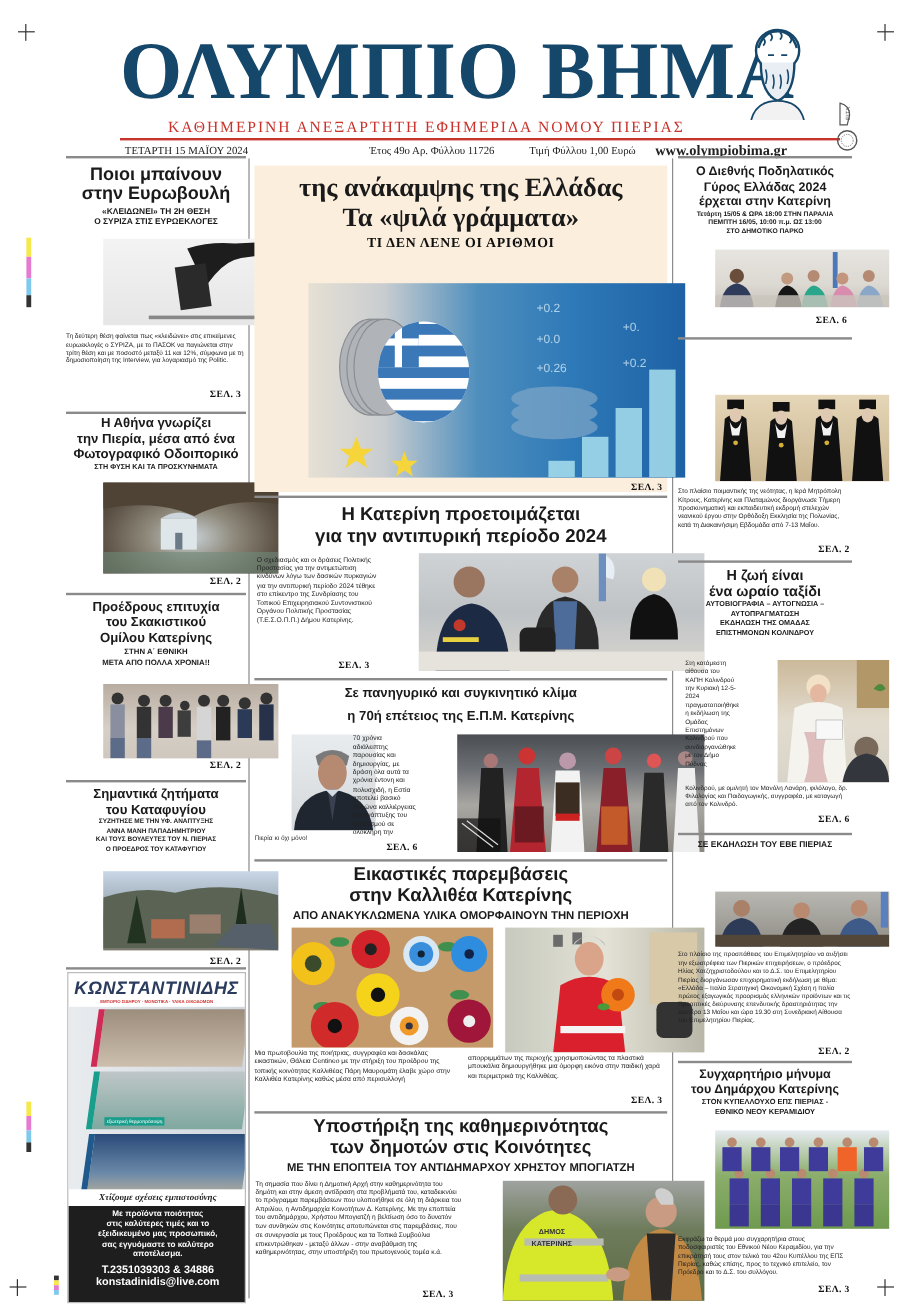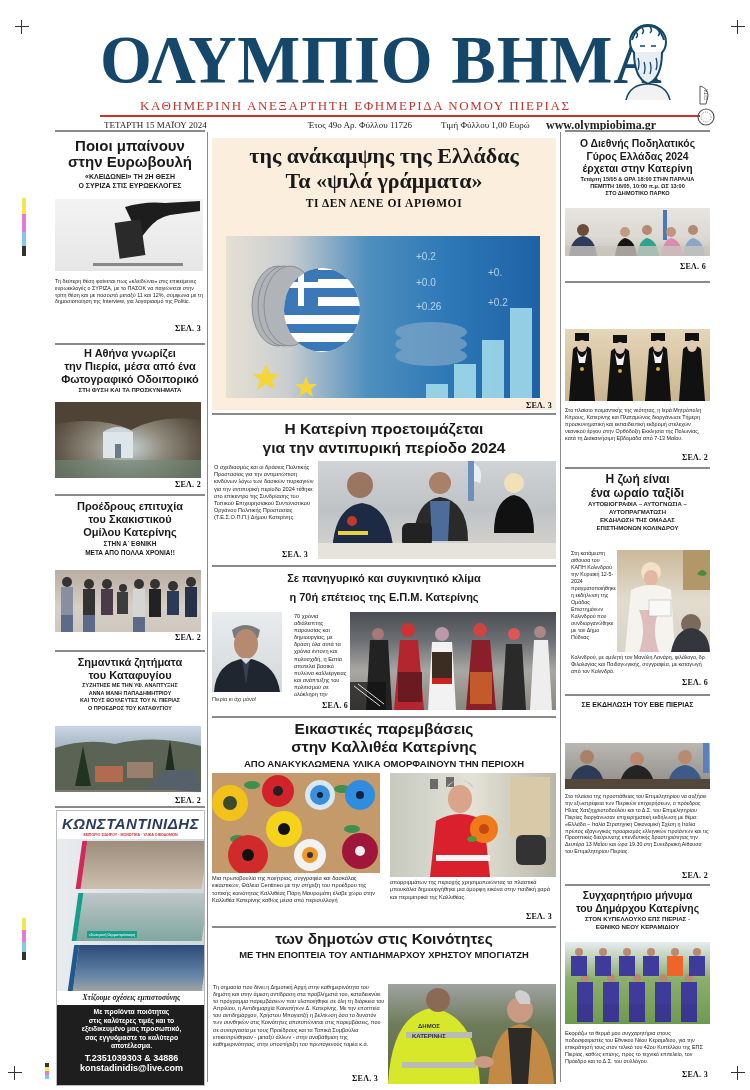--- a/index.html
+++ b/index.html
@@ -27,21 +27,21 @@
 
   .hr { position: absolute; height: 2px; background: #8a8a8a; }
   .vr { position: absolute; width: 1px; background: #8a8a8a; }
 
   .story { position: absolute; text-align: center; }
   .h-sans { font-family: "Liberation Sans", sans-serif; font-weight: bold; color: #1a1a1a; }
   .sub { font-family: "Liberation Sans", sans-serif; font-weight: bold; color: #1a1a1a; text-transform: uppercase; }
   .body-text { font-family: "Liberation Sans", sans-serif; font-size: 6px; line-height: 7.4px; text-align: left; color: #222; }
   .sel { position: absolute; font-family: "Liberation Serif", serif; font-weight: bold; font-size: 8px; color: #111; letter-spacing: 0.3px; }
 
-  .photo { position: absolute; overflow: hidden; }
+  .photo { position: absolute; overflow: hidden; margin-left: 31px; }
 </style>
 </head>
 <body>
 
 <div class="crop" style="left:15px;top:20px;"></div>
 <div class="crop" style="left:731px;top:20px;"></div>
 <div class="crop" style="left:8px;top:1066px;"></div>
 <div class="crop" style="left:731px;top:1066px;"></div>
 <div class="colorbar" style="left:22px;top:198px;">
   <span style="height:16px;background:#f6e84a"></span>
@@ -420,20 +420,21 @@
   </div>
   <div class="body-text" style="position:absolute;left:0;top:156px;width:170px;font-size:5.6px;line-height:7.3px;">Μια πρωτοβουλία της ποιήτριας, συγγραφέα και δασκάλας  εικαστικών, Θάλεια Centineo με την στήριξη του προέδρου της τοπικής κοινότητας Καλλιθέας Πάρη Μαυρομάτη έλαβε χώρο στην Καλλιθέα Κατερίνης καθώς μέσα από περισυλλογή</div>
   <div class="body-text" style="position:absolute;left:178px;top:160px;width:166px;font-size:5.6px;line-height:7.3px;">απορριμμάτων της περιοχής χρησιμοποιώντας τα πλαστικά μπουκάλια δημιουργήθηκε μια όμορφη εικόνα στην παιδική χαρά και περιμετρικά της Καλλιθέας.</div>
   <div class="sel" style="right:4px;top:193px;">ΣΕΛ. 3</div>
 </div>
 
 <div class="hr" style="left:212px;top:926px;width:344px;"></div>
 
 <div style="position:absolute;left:212px;top:929px;width:344px;height:157px;">
   <div class="h-sans" style="text-align:center;font-size:15.5px;line-height:18px;margin-top:1px;">
+    <div>Υποστήριξη της καθημερινότητας</div>
     <div>των δημοτών στις Κοινότητες</div>
   </div>
   <div class="sub" style="text-align:center;font-size:9.4px;margin-top:1px;">ΜΕ ΤΗΝ ΕΠΟΠΤΕΙΑ ΤΟΥ ΑΝΤΙΔΗΜΑΡΧΟΥ ΧΡΗΣΤΟΥ ΜΠΟΓΙΑΤΖΗ</div>
   <div class="body-text" style="position:absolute;left:1px;top:55px;width:172px;font-size:5.5px;line-height:7.1px;">Τη σημασία που δίνει η  Δημοτική Αρχή στην καθημερινότητα του δημότη και στην άμεση αντίδραση στα προβλήματά του,  καταδεικνύει το πρόγραμμα παρεμβάσεων που υλοποιήθηκε σε όλη τη διάρκεια του Απριλίου, η Αντιδημαρχία Κοινοτήτων Δ. Κατερίνης. Με την εποπτεία του αντιδημάρχου, Χρήστου Μπογιατζή η βελτίωση όσο το δυνατόν των συνθηκών στις Κοινότητες αποτυπώνεται στις παρεμβάσεις, που σε συνεργασία με τους Προέδρους και τα Τοπικά Συμβούλια επικεντρώθηκαν - μεταξύ άλλων - στην αναβάθμιση της καθημερινότητας, στην υποστήριξη του πρωτογενούς τομέα κ.ά.</div>
   <div class="sel" style="left:140px;top:145px;">ΣΕΛ. 3</div>
   <div class="photo" style="left:176px;top:55px;width:168px;height:100px;background:linear-gradient(#9fa3a0 0%,#6f7c5c 40%,#5c6b44 100%);">
     <svg width="168" height="100" viewBox="0 0 168 100">
       <path d="M0 100 q4 -70 44 -76 q44 6 48 76z" fill="#d7e82a"></path>
       <rect x="18" y="48" width="66" height="6" fill="#b9bcb0"></rect>
       <rect x="14" y="78" width="74" height="6" fill="#b9bcb0"></rect>

